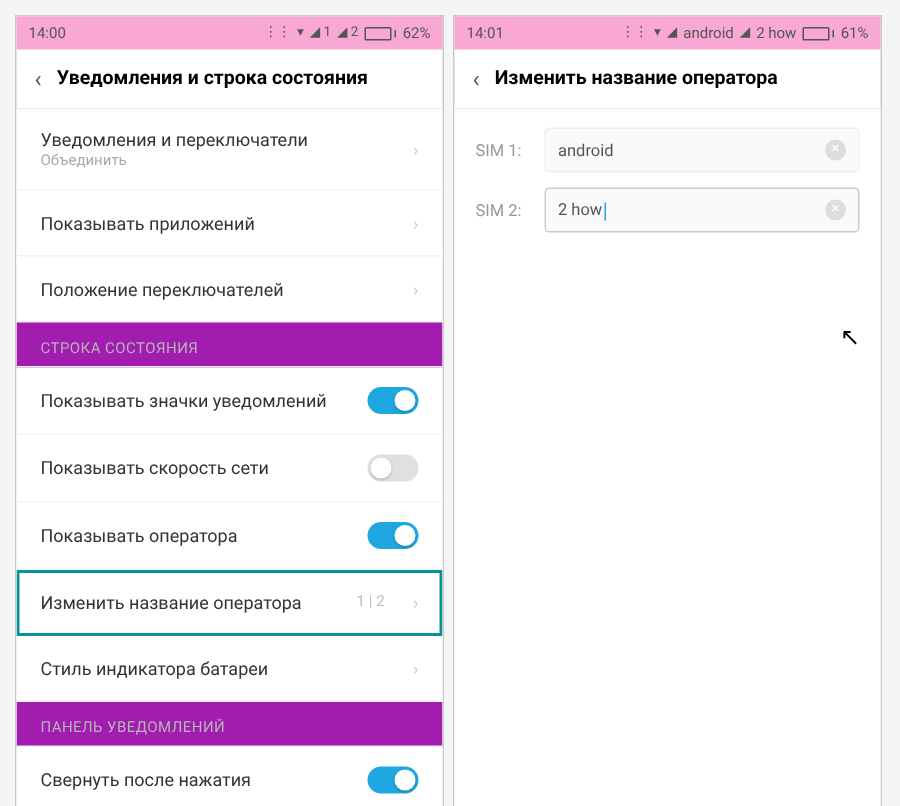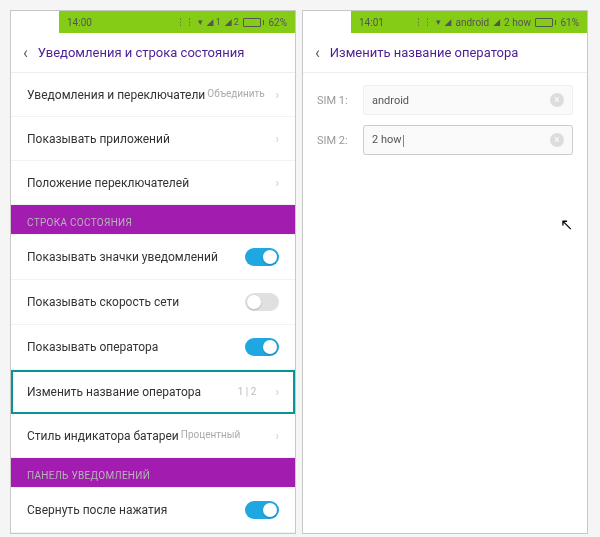--- a/index.html
+++ b/index.html
@@ -1,31 +1,31 @@
 <!DOCTYPE html>
 <html><head>
   <meta charset="utf-8">
   <style>
     * { margin: 0; padding: 0; box-sizing: border-box; font-family: -apple-system, 'Segoe UI', Roboto, sans-serif; }
     body { background: #f5f5f5; display: flex; gap: 6px; padding: 10px; }
     .phone { width: 286px; background: #fff; border: 1px solid #c8c8c8; display: flex; flex-direction: column; }
-    .status-bar { height: 22px; display: flex; align-items: center; justify-content: space-between; padding: 0 8px; font-size: 10px; color: #555; background: #84cc16; margin-left: 48px; }
+    .status-bar { height: 22px; display: flex; align-items: center; justify-content: space-between; padding: 0 8px; font-size: 10px; color: #555; background: #f9a8d4; }
     .status-right { display: flex; align-items: center; gap: 4px; }
     .status-right .ico { font-size: 9px; line-height: 1; }
     .battery { display: inline-flex; align-items: center; gap: 2px; }
     .batt-body { width: 18px; height: 9px; border: 1px solid #555; border-radius: 1px; position: relative; }
     .batt-fill { height: 100%; background: #555; }
     .batt-cap { width: 1.5px; height: 5px; background: #555; }
     .app-header { display: flex; align-items: center; padding: 10px 12px; border-bottom: 1px solid #eee; gap: 10px; }
     .back { font-size: 16px; color: #555; }
-    .title { font-size: 13px; font-weight: 400; color: #4c1d95; }
+    .title { font-size: 13px; font-weight: 700; color: #000000; }
     .content { flex: 1; background: #fff; font-size: 12px; color: #333; overflow: hidden; }
     .row { display: flex; align-items: center; justify-content: space-between; padding: 13px 16px; border-bottom: 1px solid #f2f2f2; min-height: 44px; }
     .row.highlighted { outline: 2px solid #0a9396; outline-offset: -2px; }
-    .row-main { display: flex; flex-direction: row; gap: 2px; }
+    .row-main { display: flex; flex-direction: column; gap: 2px; }
     .row-label { font-size: 12px; color: #333; }
     .row-sub { font-size: 10px; color: #aaa; }
     .row-side { display: flex; align-items: center; gap: 19px; }
     .chev { color: #ccc; font-size: 12px; }
     .side-text { font-size: 10px; color: #bbb; }
     .section-hdr { padding: 12px 16px 6px; font-size: 10px; color: #b5b5b5; background: #a21caf; border-bottom: 1px solid #f2f2f2; letter-spacing: 0.3px; }
     .toggle { position: relative; width: 34px; height: 18px; border-radius: 9px; }
     .toggle.on { background: #1ea7e1; }
     .toggle.off { background: #e0e0e0; }
     .knob { position: absolute; width: 14px; height: 14px; background: #fff; border-radius: 50%; top: 2px; box-shadow: 0 1px 2px rgba(0,0,0,.2); }
@@ -101,21 +101,20 @@
     <div class="row highlighted">
       <span class="row-label">Изменить название оператора</span>
       <div class="row-side">
         <span class="side-text">1 | 2</span>
         <span class="chev">›</span>
       </div>
     </div>
     <div class="row">
       <div class="row-main">
         <span class="row-label">Стиль индикатора батареи</span>
-        <span class="row-sub">Процентный</span>
       </div>
       <span class="chev">›</span>
     </div>
     <div class="section-hdr">ПАНЕЛЬ УВЕДОМЛЕНИЙ</div>
     <div class="row">
       <span class="row-label">Свернуть после нажатия</span>
       <span class="toggle on">
           <span class="knob"></span>
         </span>
     </div>

